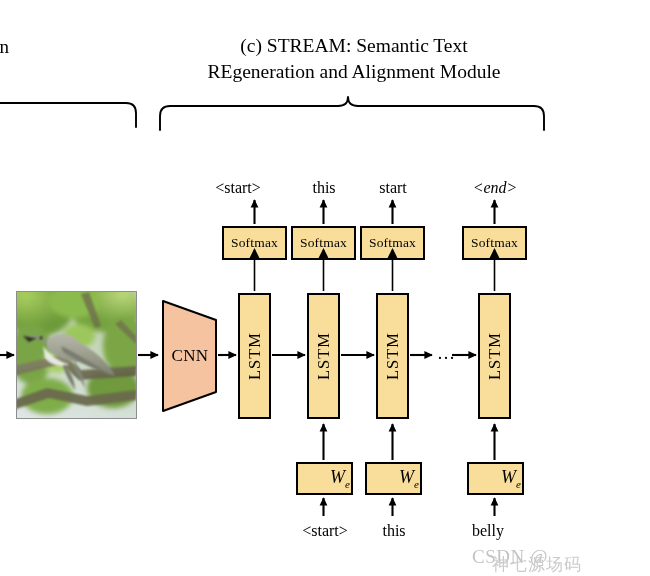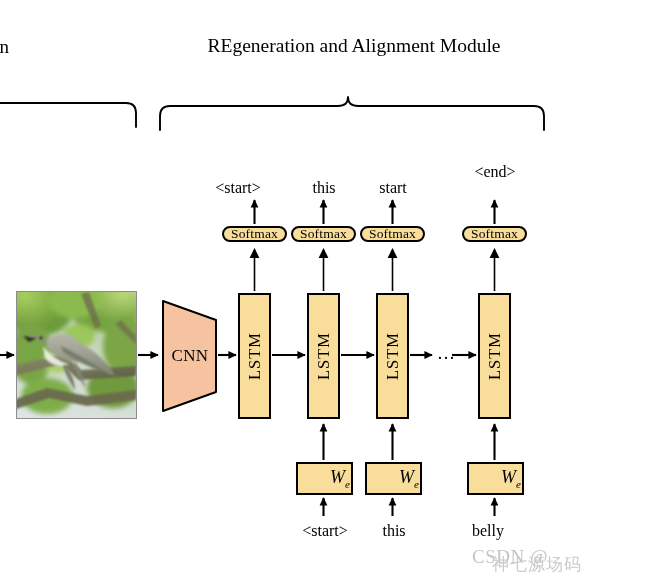--- a/index.html
+++ b/index.html
@@ -57,25 +57,24 @@
     text-align: right;
   }
 
   
   .box {
     position: absolute;
     background: #f9de9b;
     border: 2px solid #000000;
   }
   .softmax {
-    height: 16px;
+    height: 34px;
     display: flex; align-items: center; justify-content: center;
     font-size: 13.5px;
     letter-spacing: .2px;
-    border-radius: 9px;
   }
   .lstm {
     width: 33px; height: 126px;
   }
   .lstm span {
     position: absolute;
     left: 50%; top: 50%;
     transform: translate(-50%, -50%) rotate(-90deg);
     font-size: 16.5px;
     letter-spacing: 1px;
@@ -135,20 +134,21 @@
   }
 </style>
 </head>
 <body>
 
 <div id="stage">
 
   <div class="cut-label">in</div>
 
   <div class="module-title">
+    <span class="title-line">(c) STREAM: Semantic Text</span>
     <span class="title-line">REgeneration and Alignment Module</span>
   </div>
 
   <svg class="brace" style="left:-10px; top:96px;" width="160" height="36" viewBox="0 0 160 36">
     <path d="M0,7 L136,7 Q146,7 146,17 L146,31" fill="none" stroke="#000" stroke-width="1.9" stroke-linecap="round"></path>
   </svg>
 
   <svg class="brace" style="left:152px; top:90px;" width="410" height="42" viewBox="0 0 410 42">
     <path d="M8,40 L8,26 Q8,16 18,16 L186,16 Q196,16 196,7 Q196,16 206,16 L382,16 Q392,16 392,26 L392,40" fill="none" stroke="#000" stroke-width="1.9" stroke-linecap="round" stroke-linejoin="round"></path>
   </svg>
@@ -219,21 +219,21 @@
   <div class="cnn-wrap">
     <svg width="62" height="116" viewBox="0 0 62 116">
       <polygon points="3,3 56,22 56,94 3,113" fill="#f5c3a0" stroke="#000" stroke-width="2" stroke-linejoin="round"></polygon>
     </svg>
     <div class="cnn-label">CNN</div>
   </div>
 
   <div class="token" style="left:192px; top:178px; width:92px;">&lt;start&gt;</div>
   <div class="token" style="left:278px; top:178px; width:92px;">this</div>
   <div class="token" style="left:347px; top:178px; width:92px;">start</div>
-  <div class="token" style="left:449px; top:162px; width:92px;">&lt;end&gt;</div>
+  <div class="token" style="left:449px; top:178px; width:92px;font-style:italic;">&lt;end&gt;</div>
 
   <div class="box softmax" style="left:222px; top:226px; width:65px;">Softmax</div>
   <div class="box softmax" style="left:291px; top:226px; width:65px;">Softmax</div>
   <div class="box softmax" style="left:360px; top:226px; width:65px;">Softmax</div>
   <div class="box softmax" style="left:462px; top:226px; width:65px;">Softmax</div>
 
   <div class="box lstm" style="left:238px; top:293px;">
       <span>LSTM</span>
     </div>
   <div class="box lstm" style="left:307px; top:293px;">

